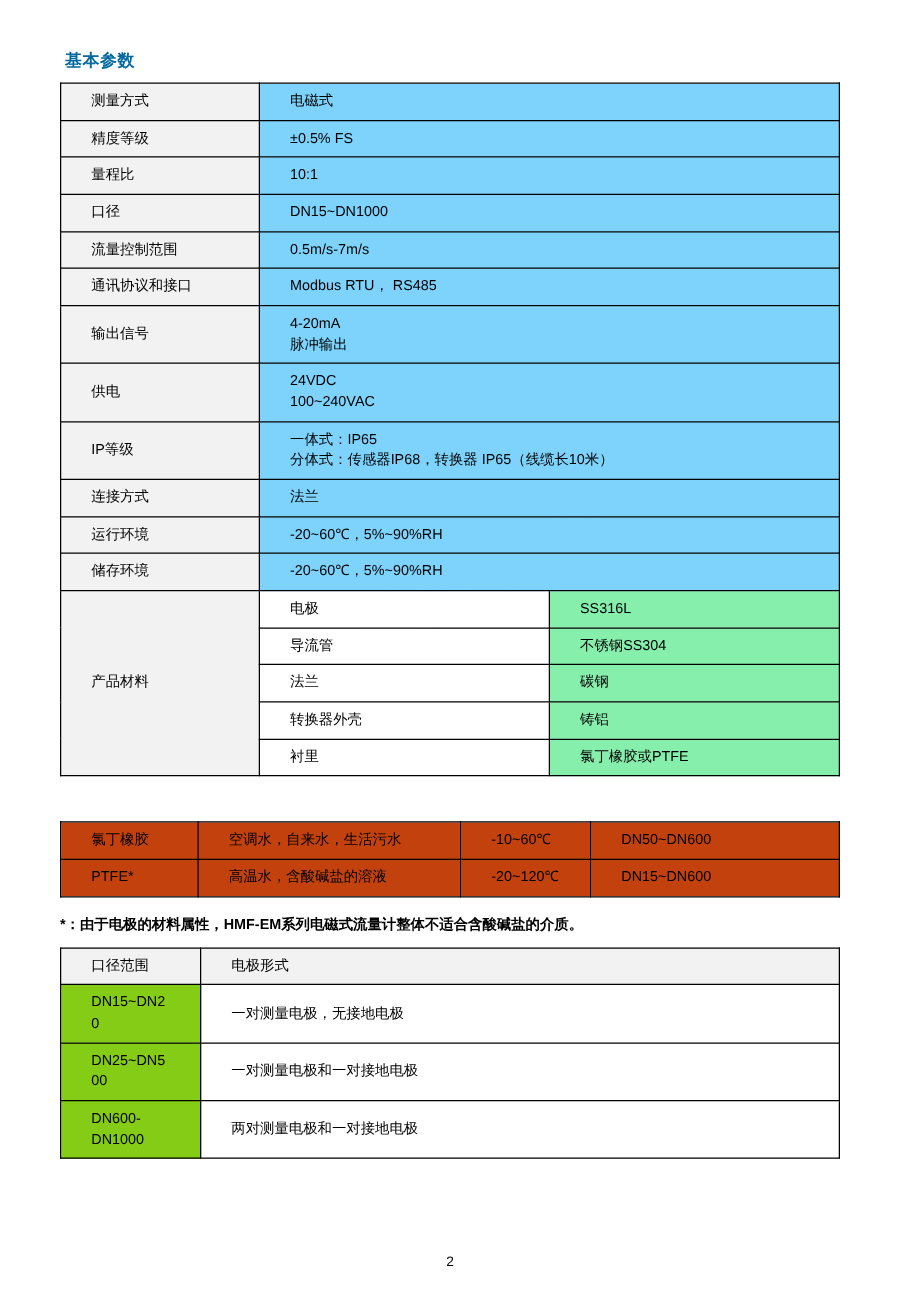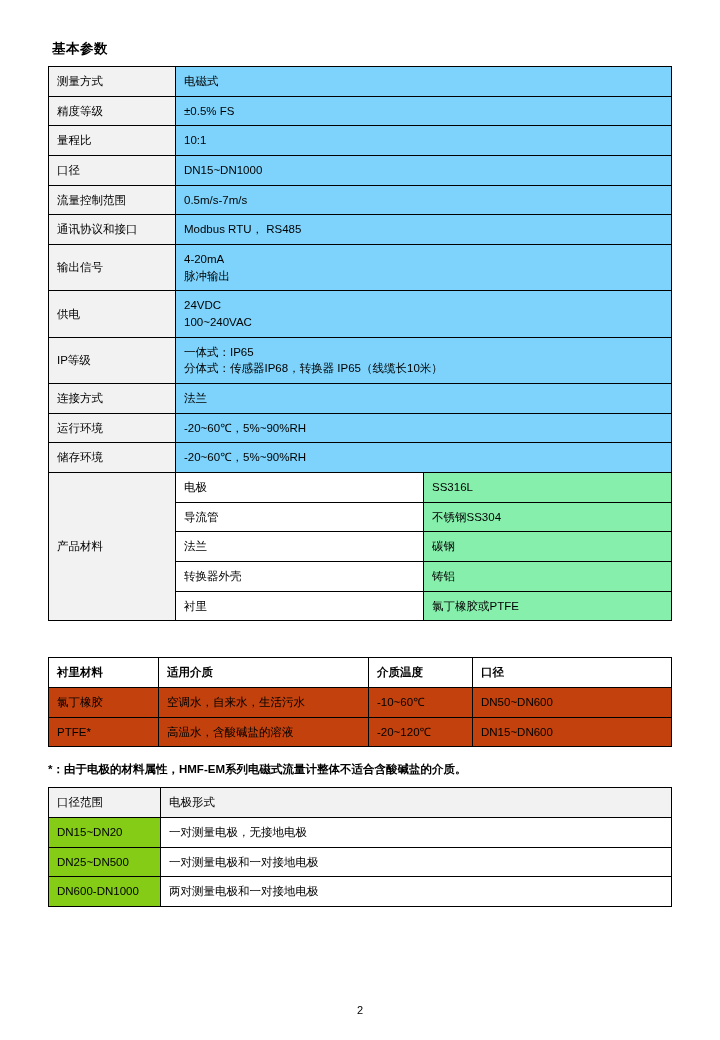--- a/index.html
+++ b/index.html
@@ -33,38 +33,38 @@
     transform: rotate(-30deg);
     color: rgba(120,120,120,0.18);
     font-size: 54px;
     font-weight: bold;
     letter-spacing: 6px;
     line-height: 1.25;
     font-family: "DejaVu Sans", sans-serif;
     white-space: nowrap;
   }
   .section-title {
-    color: #000000;
+    color: #0369a1;
     font-weight: bold;
     font-size: 13.5px;
     margin: 0 0 8px 4px;
     letter-spacing: 0.5px;
   }
   table {
     border-collapse: collapse;
     width: 100%;
     table-layout: fixed;
     position: relative;
     z-index: 2;
     background: transparent;
   }
   td, th {
     border: 1px solid #000000;
     font-size: 11.5px;
-    padding: 6px 8px;
+    padding: 6px 24px;
     vertical-align: middle;
     line-height: 1.45;
     font-weight: normal;
     text-align: left;
     word-break: break-word;
   }
   .t-main td.label {
     background: #f2f2f2;
     width: 110px;
   }
@@ -216,26 +216,20 @@
 
   <table class="t-liner">
     <colgroup>
         <col style="width:110px">
         <col style="width:210px">
         <col style="width:104px">
         <col>
       </colgroup>
     <tbody>
       <tr>
-        <th>衬里材料</th>
-        <th>适用介质</th>
-        <th>介质温度</th>
-        <th>口径</th>
-      </tr>
-      <tr>
         <td>氯丁橡胶</td>
         <td>空调水，自来水，生活污水</td>
         <td>-10~60℃</td>
         <td>DN50~DN600</td>
       </tr>
       <tr>
         <td>PTFE*</td>
         <td>高温水，含酸碱盐的溶液</td>
         <td>-20~120℃</td>
         <td>DN15~DN600</td>

